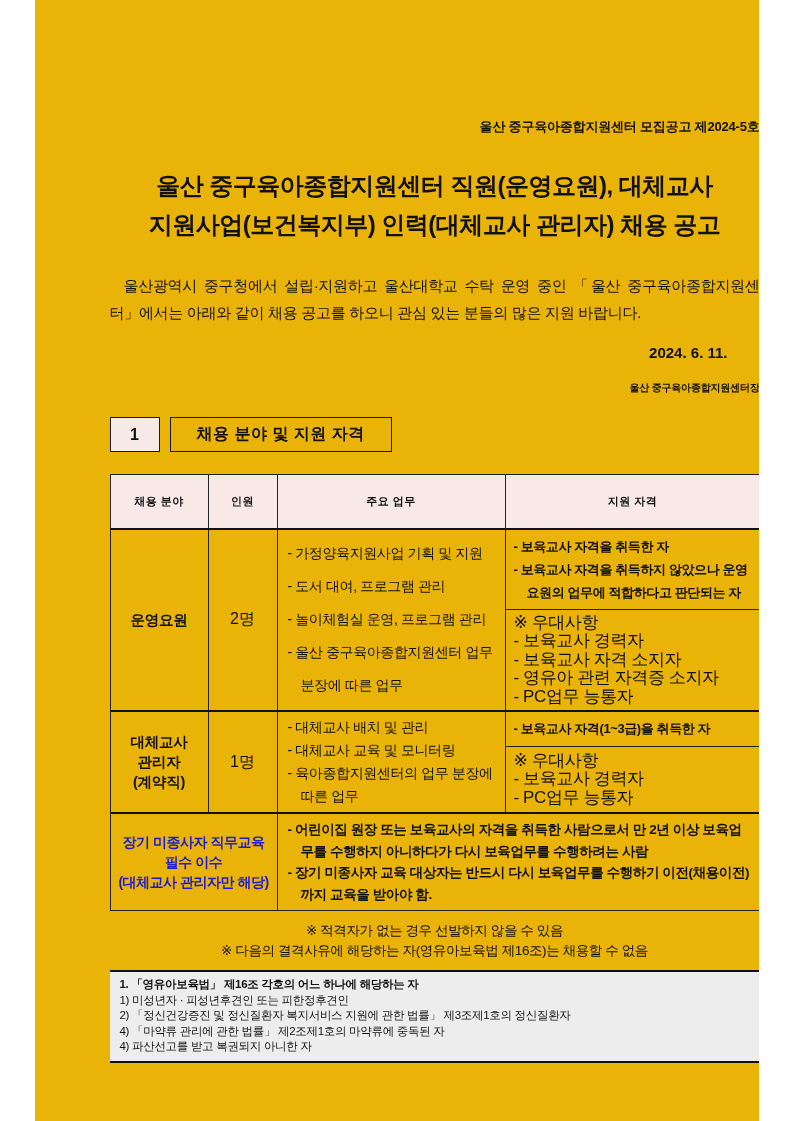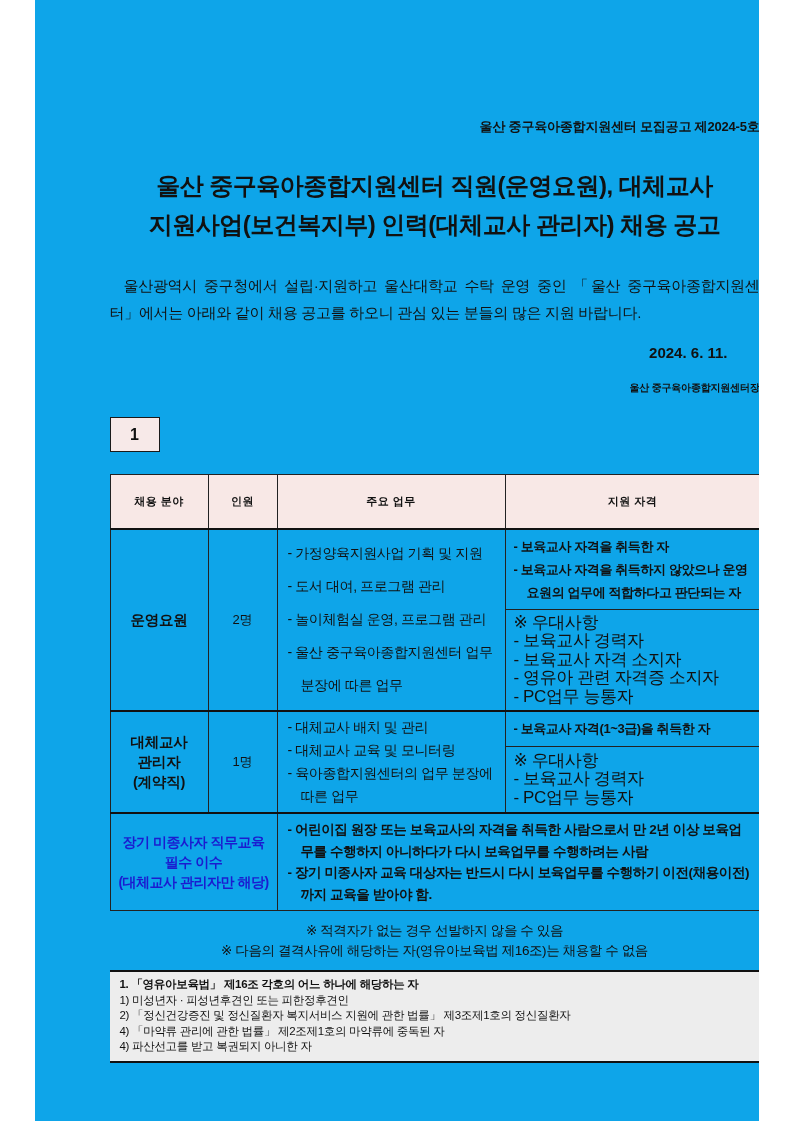--- a/index.html
+++ b/index.html
@@ -1,21 +1,21 @@
 <!DOCTYPE html>
 <html><head>
 <meta charset="utf-8">
 <style>
   * { margin: 0; padding: 0; box-sizing: border-box; }
   html, body { background: #fff; }
   .page {
     position: relative;
     width: 724px; height: 1121px;
     margin: 0 auto;
-    background: #0ea5e9;
+    background: #eab308;
     font-family: "Liberation Sans", "DejaVu Sans", sans-serif;
     color: #111;
     overflow: hidden;
   }
   .content { margin: 0 68px 0 75px; width: 650px; }
 
   .notice-no {
     padding-top: 118px;
     text-align: right;
     font-size: 13px;
@@ -83,21 +83,21 @@
   table.hire th {
     background: #f8e8e6;
     height: 54px;
     font-size: 11px;
     font-weight: bold;
     border-bottom: 2.5px solid #111;
     letter-spacing: 0.5px;
   }
   td.center { text-align: center; }
   td.field { font-size: 14.5px; font-weight: bold; line-height: 20px; letter-spacing: -0.2px; }
-  td.count { font-size: 13px; }
+  td.count { font-size: 16px; }
   td.duties { padding: 4px 10px; font-size: 14px; letter-spacing: -0.4px; }
   td.duties.tall { line-height: 33px; }
   td.duties.short { line-height: 23px; }
   td.qual-main { padding: 5px 8px; font-size: 13px; font-weight: bold; line-height: 23px; letter-spacing: -0.4px; }
   td.qual-pref { padding: 4px 8px; font-size: 17px; line-height: 18.5px; letter-spacing: -0.4px; }
   td.special-label {
     text-align: center; font-size: 14px; font-weight: bold;
     color: #1b1bd0; line-height: 20px; letter-spacing: -0.5px;
   }
   td.special-bullets { padding: 5px 10px; font-size: 13.5px; font-weight: bold; line-height: 21.5px; letter-spacing: -0.4px; }
@@ -131,20 +131,21 @@
       <div>지원사업(보건복지부) 인력(대체교사 관리자) 채용 공고</div>
     </div>
 
     <div class="intro">울산광역시 중구청에서 설립·지원하고 울산대학교 수탁 운영 중인 「울산 중구육아종합지원센터」에서는 아래와 같이 채용 공고를 하오니 관심 있는 분들의 많은 지원 바랍니다.</div>
 
     <div class="doc-date">2024. 6. 11.</div>
     <div class="doc-signer">울산 중구육아종합지원센터장</div>
 
     <div class="section-head">
       <div class="section-num">1</div>
+      <div class="section-title">채용 분야 및 지원 자격</div>
     </div>
 
     <table class="hire">
       <colgroup>
         <col style="width:98px">
           <col style="width:69px">
           <col style="width:228px">
           <col style="width:255px">
       </colgroup>
       <tbody>

